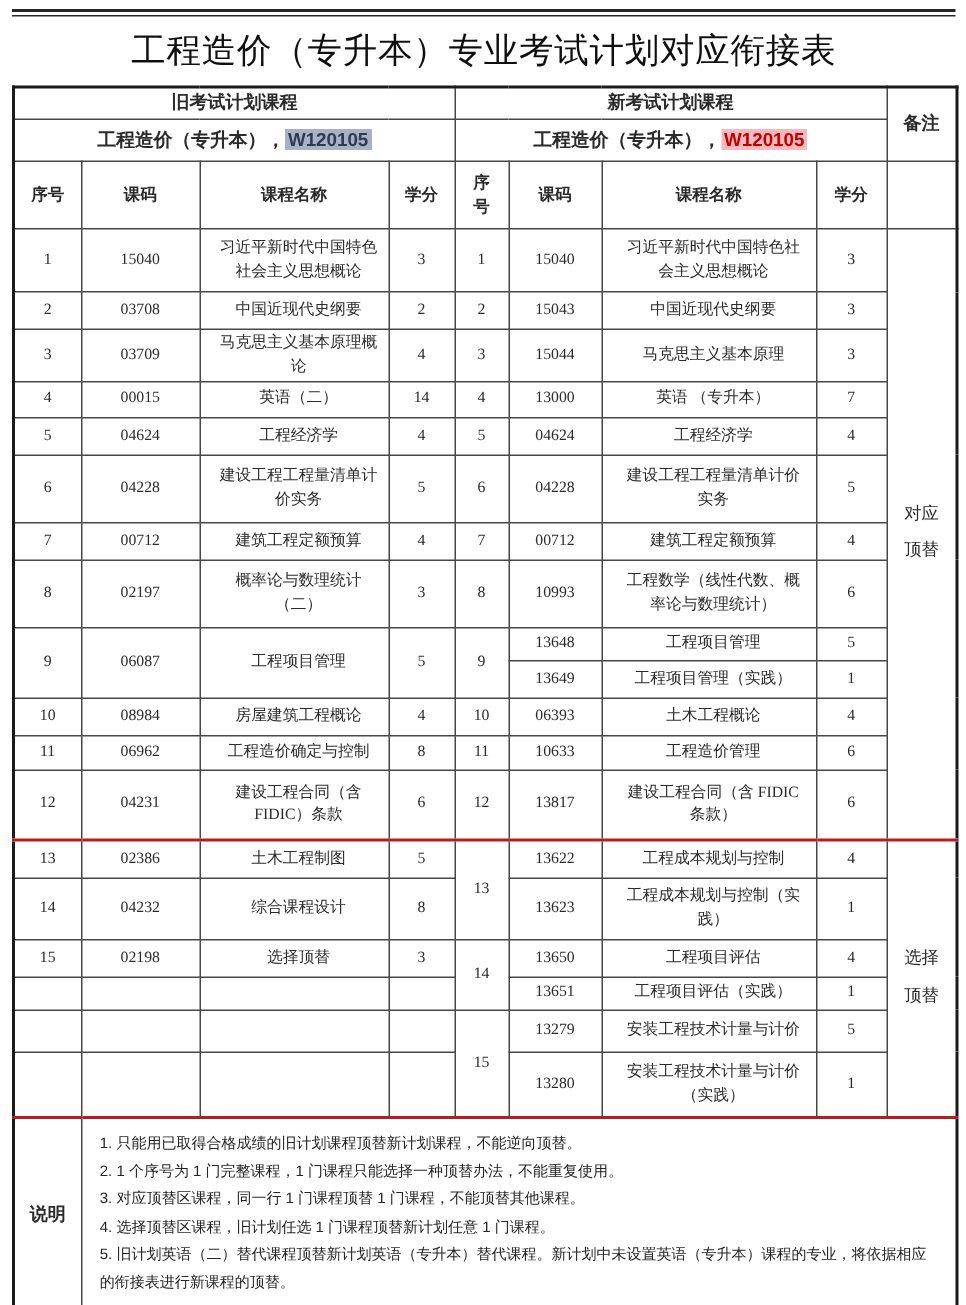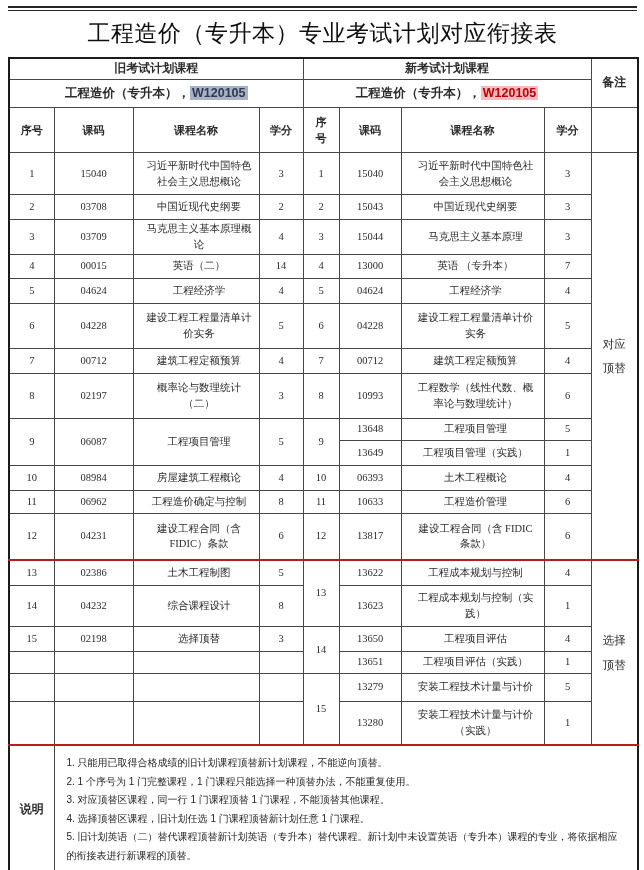--- a/index.html
+++ b/index.html
@@ -8,21 +8,21 @@
   .doc-header{text-align:center;font-size:12px;color:#3d3d3d;font-family:"Liberation Serif","DejaVu Serif",serif;padding-top:4px;letter-spacing:.5px;}
   .double-rule{margin-top:4px;height:2px;border-top:2.5px solid #262626;border-bottom:1px solid #262626;}
   .title{text-align:center;font-size:23px;font-weight:400;color:#0f0f0f;margin:7px 0 8px;letter-spacing:.5px;}
   table{border-collapse:collapse;table-layout:fixed;width:629px;border:2px solid #1b1b1b;}
   td{border:1px solid #474747;vertical-align:middle;text-align:center;font-size:10.5px;line-height:1.5;padding:1px 2px;color:#2b2b2b;font-family:"Liberation Serif","DejaVu Serif",serif;overflow:hidden;}
   td.name{text-align:center;padding-left:12px;padding-right:6px;}
   .grphdr{font-size:12px;font-weight:bold;font-family:Liberation Mono, monospace;}
   .major{font-size:12.5px;font-weight:bold;font-family:"Liberation Sans","DejaVu Sans",sans-serif;}
   .colhdr{font-size:11px;font-weight:bold;font-family:"Liberation Sans","DejaVu Sans",sans-serif;}
   .seq-narrow{word-break:break-all;line-height:1.5;padding:0 7px;}
-  .remark-cell{font-size:11.5px;word-break:break-all;line-height:2.1;padding:0 11px;font-family:Liberation Serif, serif;}
+  .remark-cell{font-size:11.5px;word-break:break-all;line-height:2.1;padding:0 11px;font-family:Liberation Mono, monospace;}
   .hl-old{background:#a9b1c6;color:#2e3a50;padding:0 2px;}
   .hl-new{background:#f6b9bd;color:#c00000;padding:0 2px;}
   tr.section-break td{border-top:2px solid #b91c1c;}
   .notes-label{font-size:12px;font-weight:bold;word-break:break-all;line-height:2.5;font-family:"Liberation Sans","DejaVu Sans",sans-serif;}
   .notes-cell{text-align:left;vertical-align:middle;padding:8px 10px 6px 12px;}
   .note{font-size:10px;line-height:1.85;color:#242424;font-family:"Liberation Sans","DejaVu Sans",sans-serif;}
 </style>
 </head>
 <body>
 

